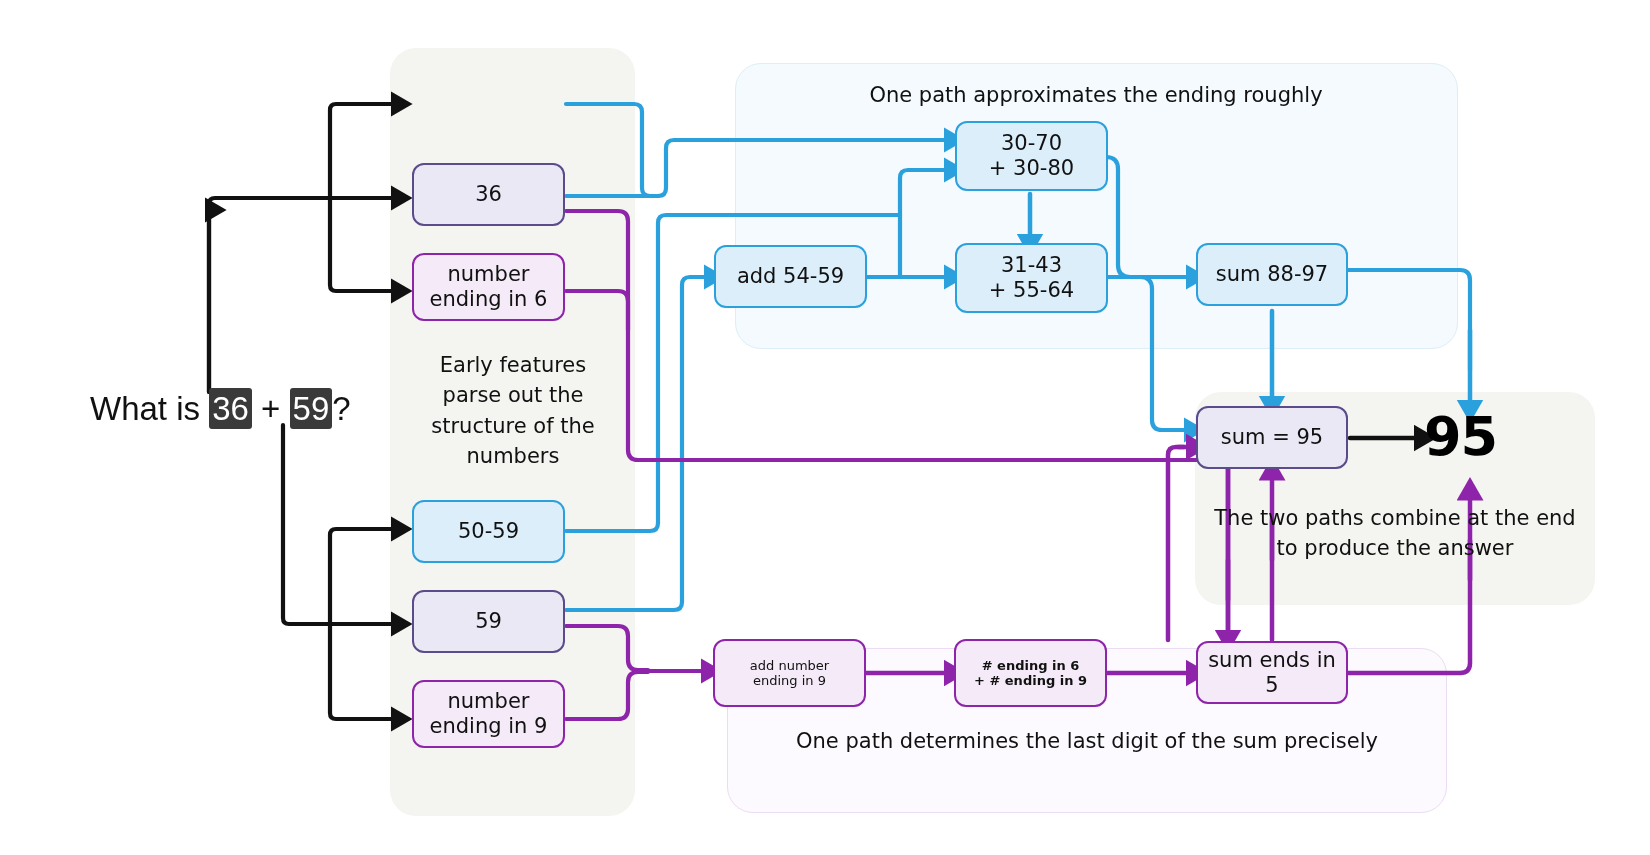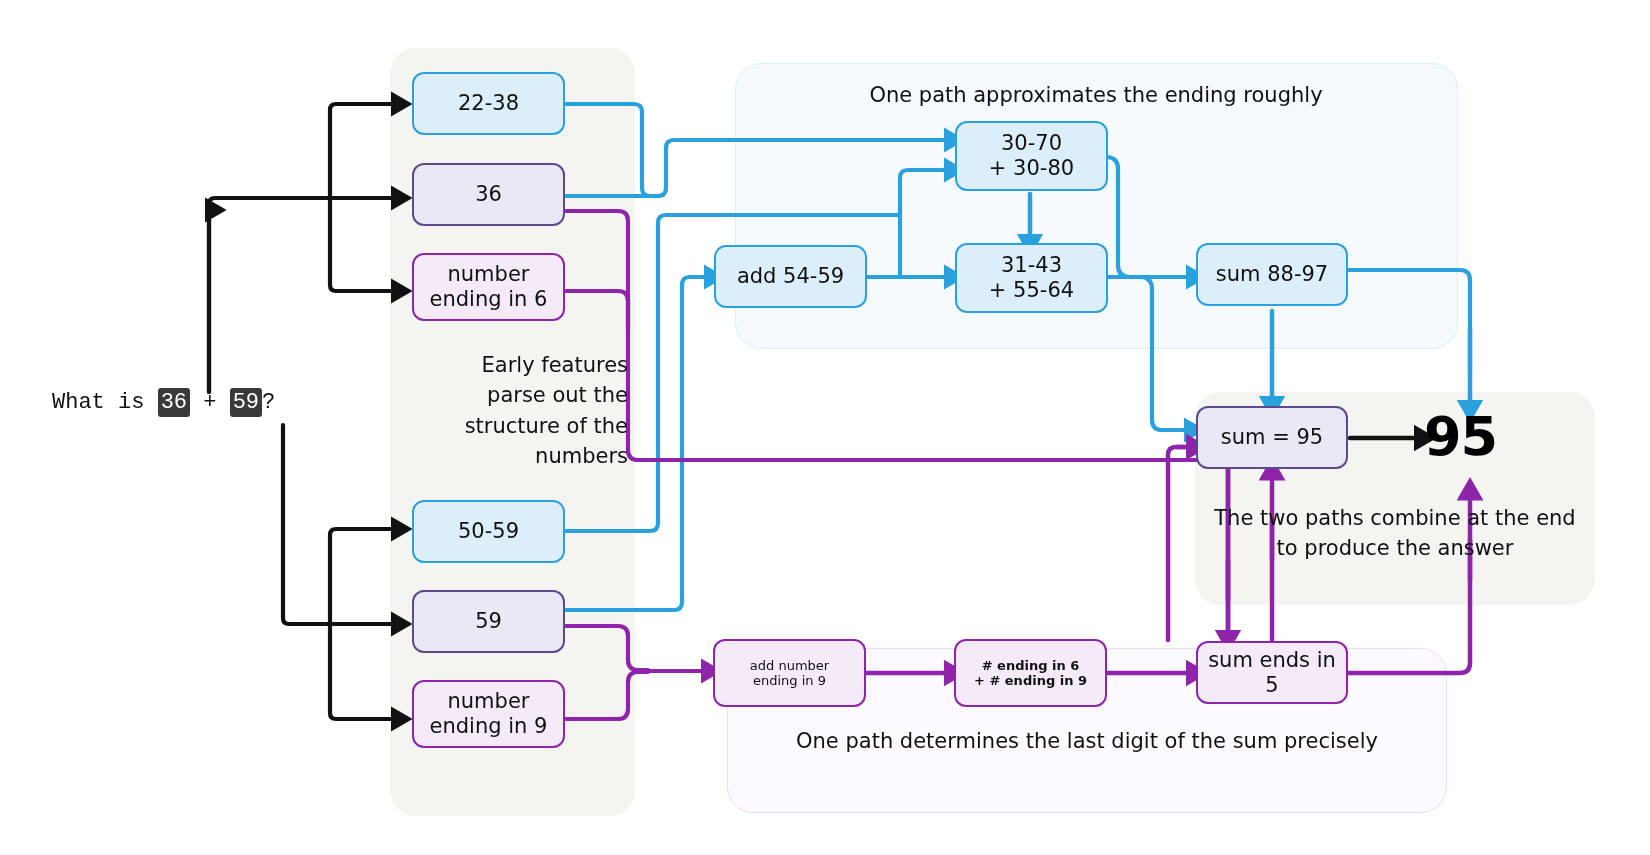--- a/index.html
+++ b/index.html
@@ -17,22 +17,22 @@
   .node{position:absolute;box-sizing:border-box;border-radius:12px;
         display:flex;align-items:center;justify-content:center;text-align:center;
         font-size:21px;color:#111111;line-height:1.18;padding:2px 6px;}
   .n-blue{background:#dbeefa;border:2.5px solid #2aa1dd;}
   .n-lav{background:#eae8f5;border:2.5px solid #5b4b8a;}
   .n-pur{background:#f5eaf8;border:2.5px solid #8e24aa;}
   .node.small{font-size:13px;}
 
   .caption{position:absolute;font-size:21px;color:#111111;text-align:center;
            line-height:1.45;}
-  .prompt{position:absolute;font-family:Liberation Mono, monospace;
-          font-size:22px;color:#111111;white-space:pre;letter-spacing:0px;}
+  .prompt{position:absolute;font-family:Liberation Sans, sans-serif;
+          font-size:33px;color:#111111;white-space:pre;letter-spacing:0px;margin-left:38px;}
   .tok{background:#3a3a3a;color:#ffffff;padding:2px 3px;border-radius:3px;}
   .answer{position:absolute;font-size:54px;font-weight:bold;color:#000000;
           letter-spacing:-1px;}
 </style>
 </head>
 <body>
 
 <div id="stage">
 
   <div class="panel panel-early" style="left:390px;top:48px;width:245px;height:768px;"></div>
@@ -192,21 +192,20 @@
       <g stroke="#8e24aa" stroke-width="4.5" marker-end="url(#ahP)">
         <path d="M1178,447 L1190,447"></path>
       </g>
 
       <g stroke="#111111" stroke-width="4.5" marker-end="url(#ahK)">
         <path d="M1350,438 L1418,438"></path>
       </g>
     </g>
   </svg>
 
-  <div class="node n-blue" style="left:412px;top:72px;width:153px;height:63px;">22-38</div>
 
   <div class="node n-lav" style="left:412px;top:163px;width:153px;height:63px;">36</div>
 
   <div class="node n-pur" style="left:412px;top:253px;width:153px;height:68px;">
     <span style="white-space:pre-line;">number
 ending in 6</span>
   </div>
 
   <div class="node n-blue" style="left:412px;top:500px;width:153px;height:63px;">50-59</div>
 
@@ -238,21 +237,21 @@
 
   <div class="node n-pur small" style="left:954px;top:639px;width:153px;height:68px;font-weight:bold;">
     <span style="white-space:pre-line;"># ending in 6
 + # ending in 9</span>
   </div>
 
   <div class="node n-pur" style="left:1196px;top:641px;width:152px;height:63px;">sum ends in 5</div>
 
   <div class="node n-lav" style="left:1196px;top:406px;width:152px;height:63px;">sum = 95</div>
 
-  <div class="caption" style="left:398px;top:350px;width:230px;white-space:pre-line;text-align:right;">Early features
+  <div class="caption" style="left:398px;top:350px;width:230px;white-space:pre-line;">Early features
 parse out the
 structure of the
 numbers</div>
 
   <div class="caption" style="left:760px;top:80px;width:672px;">One path approximates the ending roughly</div>
 
   <div class="caption" style="left:740px;top:726px;width:694px;">One path determines the last digit of the sum precisely</div>
 
   <div class="caption" style="left:1200px;top:503px;width:390px;white-space:pre-line;">The two paths combine at the end
 to produce the answer</div>

